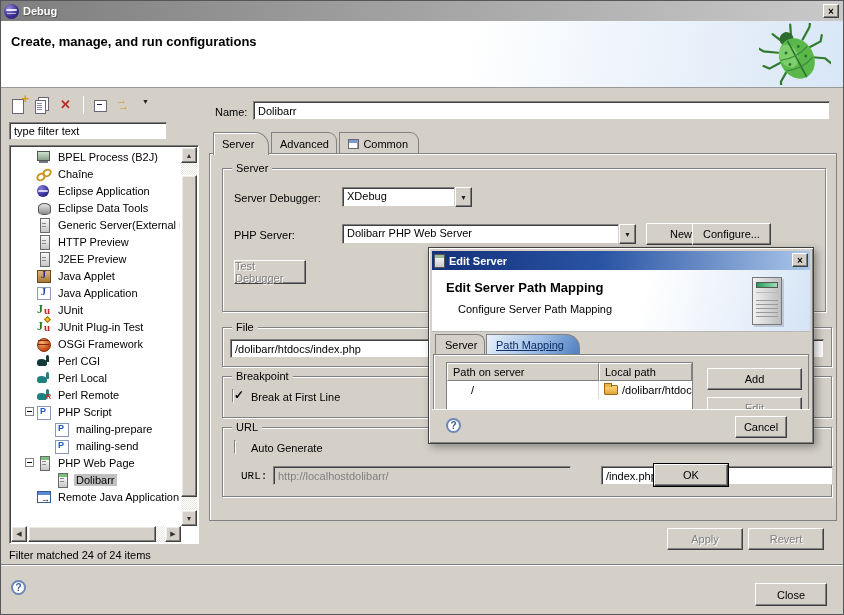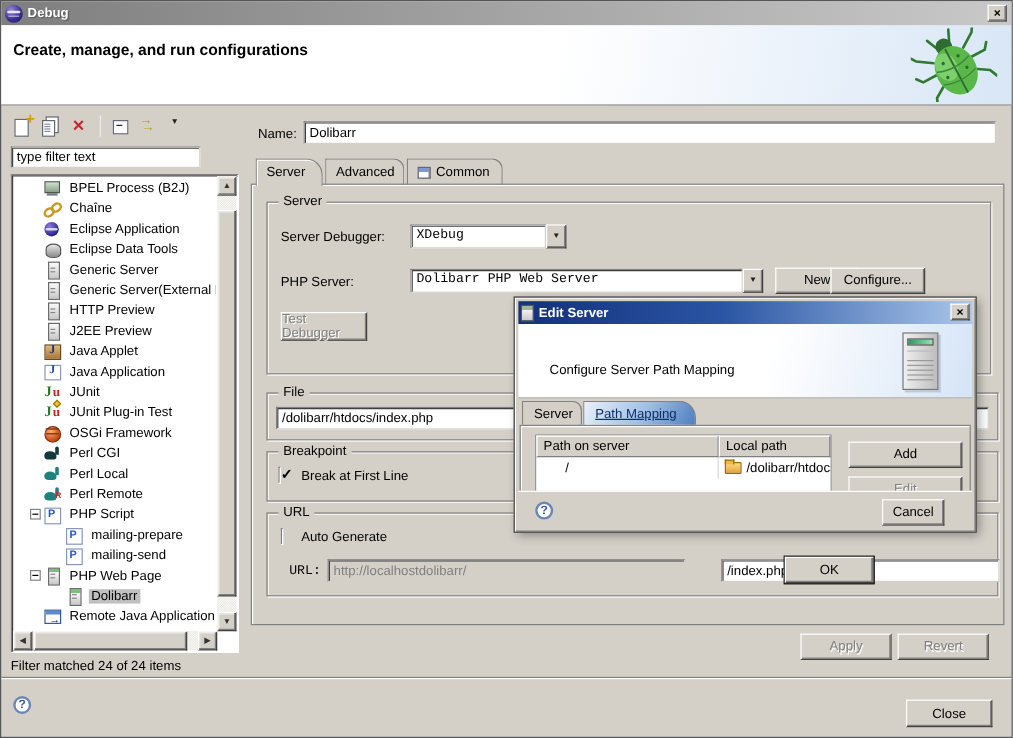--- a/index.html
+++ b/index.html
@@ -14,21 +14,21 @@
   
   .raised { background:#d4d0c8; border:1px solid; border-color:#fff #404040 #404040 #fff; box-shadow:inset -1px -1px 0 #808080, inset 1px 1px 0 #ece9e2; }
   .btn { display:flex; align-items:center; justify-content:center; background:#d4d0c8; border:1px solid; border-color:#fff #404040 #404040 #fff; box-shadow:inset -1px -1px 0 #808080; cursor:default; font-size:11px; }
   .btn.default { box-shadow:inset -1px -1px 0 #808080, 0 0 0 1px #000;margin-top:48px; }
   .btn.disabled { color:#808080; text-shadow:1px 1px 0 #fff; }
   .sunken { background:#fff; border:1px solid; border-color:#808080 #d4d0c8 #d4d0c8 #808080; box-shadow:inset 1px 1px 0 #404040; }
   .input { padding:2px 4px; font-size:11px; font-family:"Liberation Sans",sans-serif; display:flex; align-items:center; white-space:nowrap; overflow:hidden; }
   .input.dis { background:#d4d0c8; color:#808080; }
   .group { position:absolute; border:1px solid #828282; box-shadow:inset 1px 1px 0 #fff, 1px 1px 0 #fff; }
   .group > .legend { position:absolute; top:-7px; left:9px; background:#d4d0c8; padding:0 4px; }
-  .combo { position:absolute; display:flex;font-family:Liberation Mono, monospace; }
+  .combo { position:absolute; display:flex; }
   .combo .val { flex:1; background:#fff; border:1px solid; border-color:#808080 #d4d0c8 #d4d0c8 #808080; box-shadow:inset 1px 1px 0 #404040; padding:2px 4px; white-space:nowrap; overflow:hidden; }
   .combo .cbtn { width:17px; display:flex; align-items:center; justify-content:center; font-size:7px; color:#222; background:#d4d0c8; border:1px solid; border-color:#fff #404040 #404040 #fff; box-shadow:inset -1px -1px 0 #808080; }
   .cb { width:13px; height:13px; background:#fff; border:1px solid; border-color:#808080 #fff #fff #808080; box-shadow:inset 1px 1px 0 #404040; position:relative; }
   .cb.on::before { content:"✓"; position:absolute; left:1px; top:-2px; font-size:12px; font-weight:bold; }
   .sep-groove { border-top:1px solid #808080; border-bottom:1px solid #fff; }
 
   
   #titlebar { left:0; top:0; width:100%; height:20px; background:linear-gradient(90deg,#7e7e7e,#9c9c9c 40%,#c9c9c9); display:flex; align-items:center; padding:0 3px; }
   #titlebar .tlogo { width:15px; height:15px; border-radius:50%; background:radial-gradient(circle at 35% 30%,#9a8ae0,#3a3090 55%,#1a1860); position:relative; margin-right:4px; }
   #titlebar .tlogo::before { content:""; position:absolute; left:2px; top:5px; width:11px; height:2px; background:rgba(255,255,255,.85); border-radius:2px; }
@@ -217,25 +217,20 @@
           <span class="lbl">Eclipse Application</span>
         </div>
         <div class="trow" style="padding-left: 12px;">
           <span class="expsp"></span>
           <span class="ti db"></span>
           <span class="lbl">Eclipse Data Tools</span>
         </div>
         <div class="trow" style="padding-left: 12px;">
           <span class="expsp"></span>
           <span class="ti server"></span>
-          <span class="lbl">Generic Server</span>
-        </div>
-        <div class="trow" style="padding-left: 12px;">
-          <span class="expsp"></span>
-          <span class="ti server"></span>
           <span class="lbl">Generic Server(External La</span>
         </div>
         <div class="trow" style="padding-left: 12px;">
           <span class="expsp"></span>
           <span class="ti server"></span>
           <span class="lbl">HTTP Preview</span>
         </div>
         <div class="trow" style="padding-left: 12px;">
           <span class="expsp"></span>
           <span class="ti server"></span>
@@ -398,20 +393,21 @@
   <div class="btn abs" style="left:754px;top:582px;width:72px;height:23px;">Close</div>
 
   
   <div id="dialog" class="abs">
     <div id="dlg-title">
       <span class="mini-server"></span>
       <span class="dtext">Edit Server</span>
       <span class="xbtn btn">×</span>
     </div>
     <div id="dlg-head">
+      <div class="h1">Edit Server Path Mapping</div>
       <div class="h2">Configure Server Path Mapping</div>
       <div class="tower"></div>
     </div>
     <div class="dtab" style="left:6px;top:86px;width:50px;">
         <span>Server</span>
       </div>
     <div class="dtab active" style="left:57px;top:86px;width:94px;">
         <span>Path Mapping</span>
       </div>
     <div id="dlg-frame">

